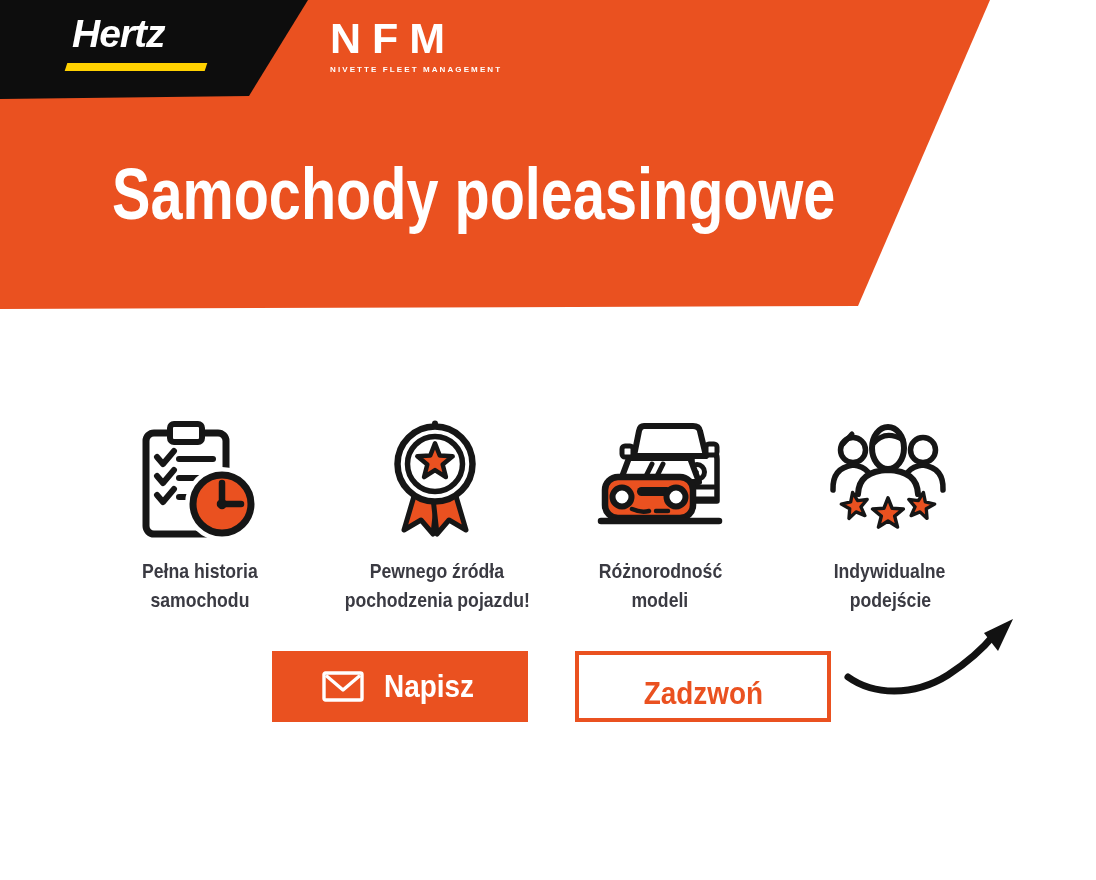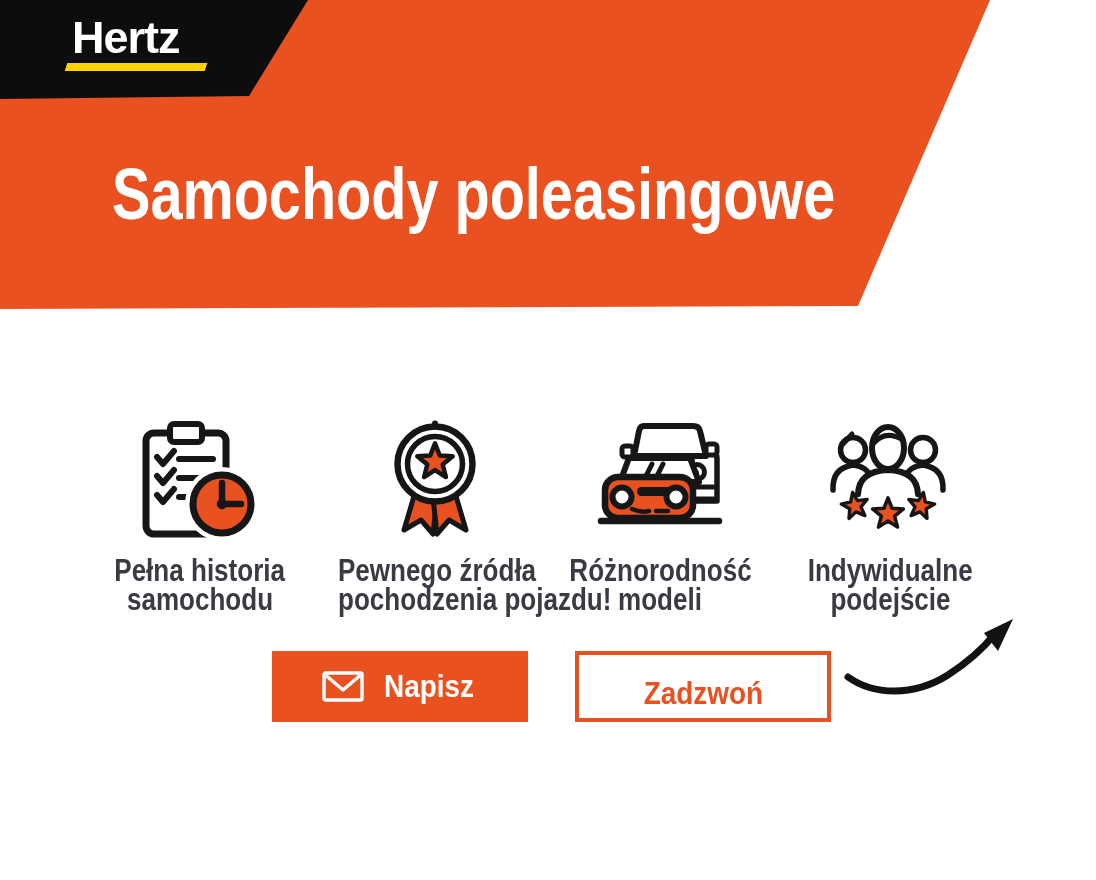--- a/index.html
+++ b/index.html
@@ -21,41 +21,41 @@
     background:var(--orange);
     clip-path:polygon(0 0,990px 0,858px 306px,0 309px);
   }
   .logobar{
     position:absolute;left:0;top:0;width:330px;height:101px;
     background:var(--black);
     clip-path:polygon(0 0,308px 0,249px 96px,0 99px);
   }
   .hertz-text{
     position:absolute;left:72px;top:12px;
-    font-size:45px;font-weight:700;color:#fff;letter-spacing:-1px;
+    font-size:39px;font-weight:700;font-style:italic;color:#fff;letter-spacing:-1px;
     white-space:nowrap;
   }
   .hertz-underline{
     position:absolute;left:66px;top:63px;width:140px;height:8px;
     background:var(--yellow);transform:skewX(-18deg);
   }
   .nfm{position:absolute;left:330px;top:17px;color:#fff;}
   .nfm-text{font-size:43px;font-weight:700;letter-spacing:11px;line-height:1;white-space:nowrap;}
   .nfm-sub{font-size:8px;font-weight:700;letter-spacing:2.1px;margin-top:5px;white-space:nowrap;}
   .headline{position:absolute;left:76px;top:158px;color:#fff;font-weight:700;
     font-size:72px;line-height:72px;white-space:nowrap;margin-left:36px;}
   .headline span{display:inline-block;transform:scaleX(.8);transform-origin:left center;}
   
   .heading{position:absolute;left:0;top:356px;width:1096px;text-align:center;
     color:var(--dark);font-size:37px;font-weight:700;}
   .heading span{display:inline-block;transform:scaleX(.93);}
   .feature{position:absolute;top:420px;width:250px;text-align:center;}
   .f1{left:75px;} .f2{left:312px;} .f3{left:535px;} .f4{left:765px;}
   .icon-wrap{height:126px;display:flex;align-items:flex-start;justify-content:center;}
-  .feature .label{margin-top:10px;font-size:31px;font-weight:700;line-height:29px;color:var(--dark);}
+  .feature .label{margin-top:10px;font-size:21px;font-weight:700;line-height:29px;color:var(--dark);}
   .feature .label span{display:inline-block;transform:scaleX(.84);white-space:nowrap;}
   
   .btn{position:absolute;top:651px;height:71px;display:flex;align-items:center;
     justify-content:center;gap:15px;box-sizing:border-box;cursor:pointer;padding:10px;}
   .btn-write{left:272px;width:256px;background:var(--orange);border:none;}
   .btn-call{left:575px;width:256px;background:#fff;border:4.5px solid var(--orange);flex-direction:column;}
   .btn .txt{font-size:31px;font-weight:700;display:inline-block;transform:scaleX(.9);white-space:nowrap;}
   .btn-write .txt{color:#fff;}
   .btn-call .txt{color:var(--orange);}
   .arrow{position:absolute;left:833px;top:600px;}
@@ -72,20 +72,24 @@
 
 <div class="stage">
 
   <div class="banner"></div>
 
   <div class="logobar">
     <div class="hertz-text">Hertz</div>
     <div class="hertz-underline"></div>
   </div>
 
+  <div class="nfm">
+    <div class="nfm-text">NFM</div>
+    <div class="nfm-sub">NIVETTE FLEET MANAGEMENT</div>
+  </div>
 
   <div class="headline">
     <span>Samochody poleasingowe</span>
   </div>
 
 
   <div class="feature f1">
     <div class="icon-wrap">
       <svg width="118" height="122" viewBox="0 0 118 122">
         <rect x="5" y="13" width="80" height="101" rx="8" fill="#fff" stroke="#161616" stroke-width="7"></rect>

